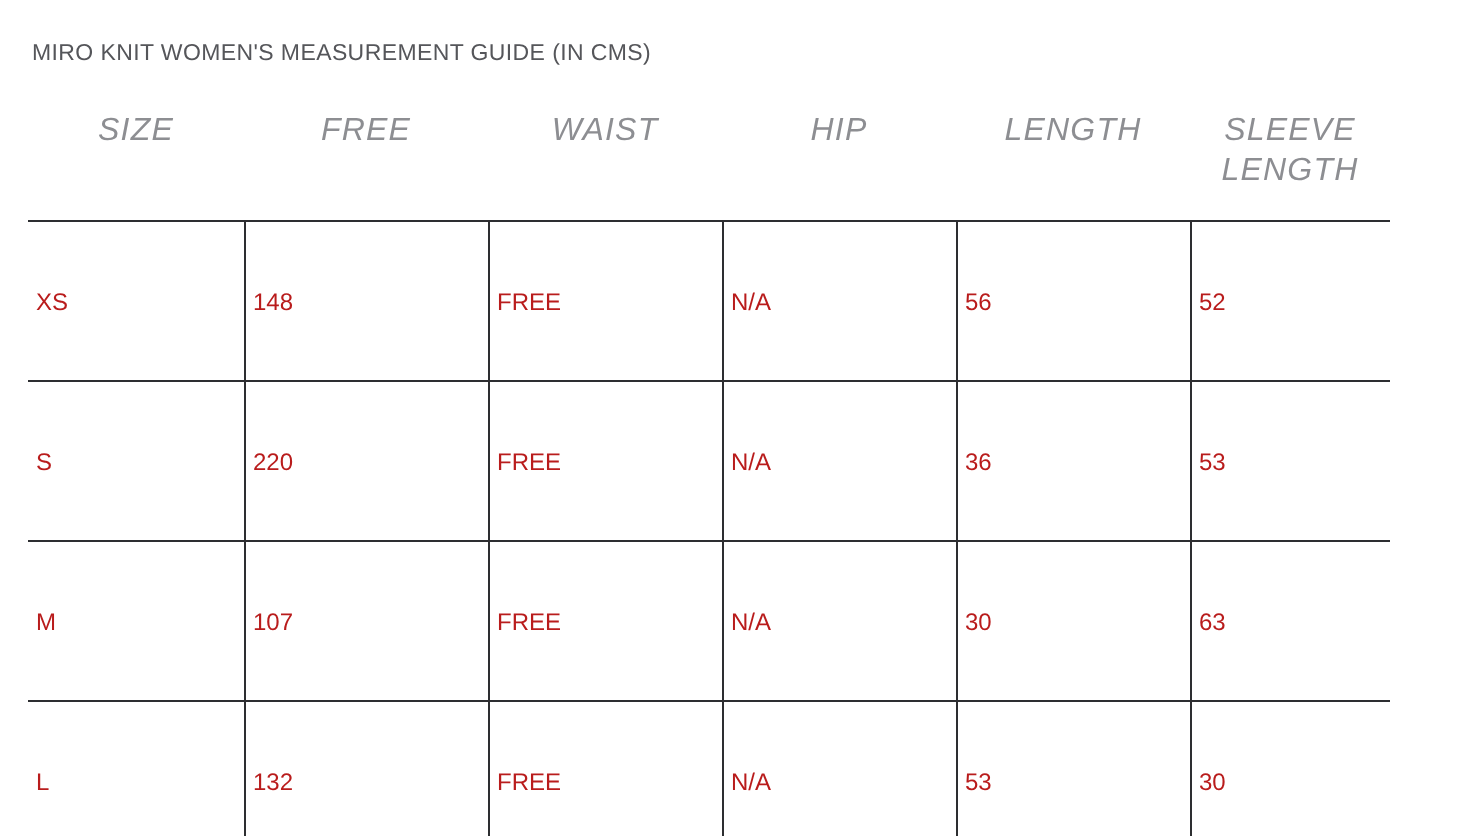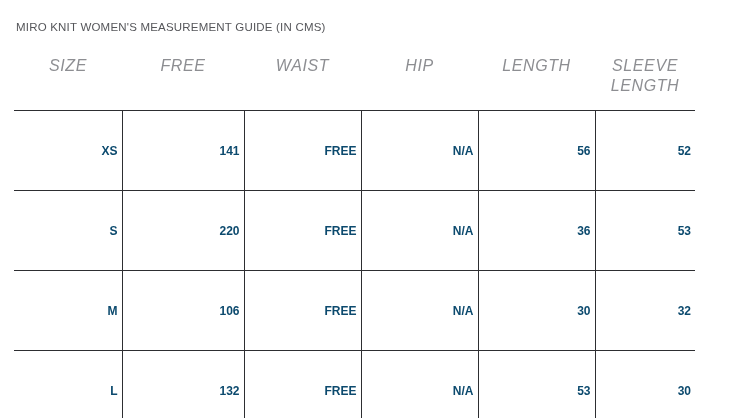--- a/index.html
+++ b/index.html
@@ -57,28 +57,27 @@
     padding: 6px 4px 14px 4px;
     vertical-align: top;
     line-height: 1.25;
     border: none;
     background: transparent;
     font-style: italic;
   }
 
   .size-table tbody td {
     font-size: 12px;
-    color: #0c4a6e;
-    text-align: right;
+    color: #b91c1c;
+    text-align: left;
     height: 79px;
     vertical-align: middle;
     border-top: 1px solid #2d2e31;
     border-right: 1px solid #2d2e31;
     padding: 0 4px;
-    font-weight: bold;
   }
 
   .size-table tbody td:last-child {
     border-right: none;
   }
 
   .size-table tbody tr:last-child td {
     border-bottom: 1px solid #2d2e31;
   }
 
@@ -109,41 +108,41 @@
         <th>FREE</th>
         <th>WAIST</th>
         <th>HIP</th>
         <th>LENGTH</th>
         <th>SLEEVE LENGTH</th>
       </tr>
     </thead>
     <tbody>
       <tr>
         <td>XS</td>
-        <td>141</td>
+        <td>148</td>
         <td>FREE</td>
         <td>N/A</td>
         <td>56</td>
         <td>52</td>
       </tr>
       <tr>
         <td>S</td>
         <td>220</td>
         <td>FREE</td>
         <td>N/A</td>
         <td>36</td>
         <td>53</td>
       </tr>
       <tr>
         <td>M</td>
-        <td>106</td>
+        <td>107</td>
         <td>FREE</td>
         <td>N/A</td>
         <td>30</td>
-        <td>32</td>
+        <td>63</td>
       </tr>
       <tr>
         <td>L</td>
         <td>132</td>
         <td>FREE</td>
         <td>N/A</td>
         <td>53</td>
         <td>30</td>
       </tr>
     </tbody>

